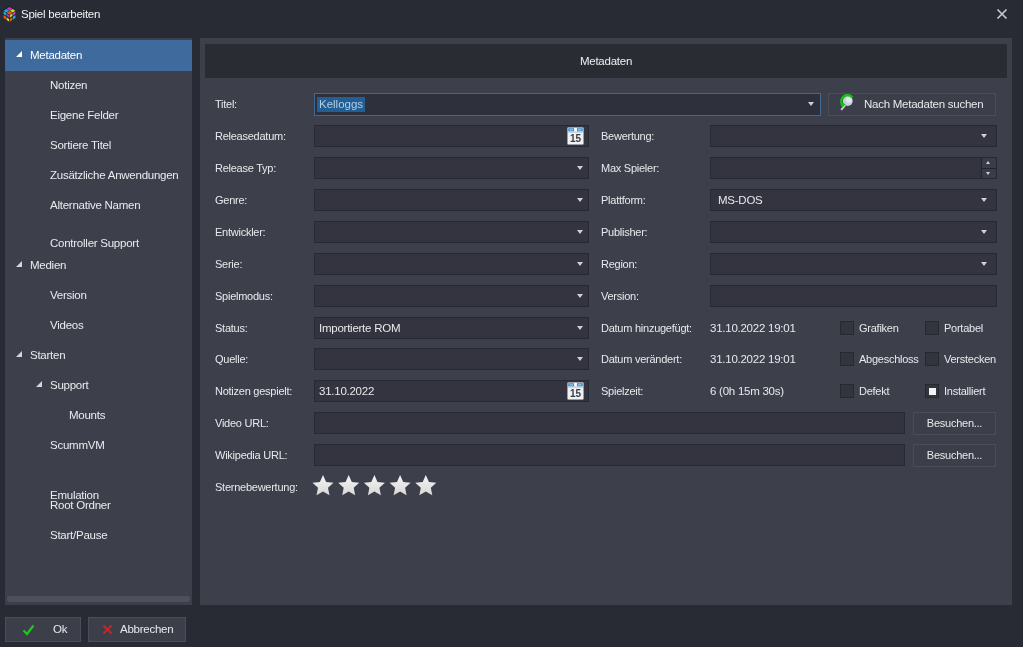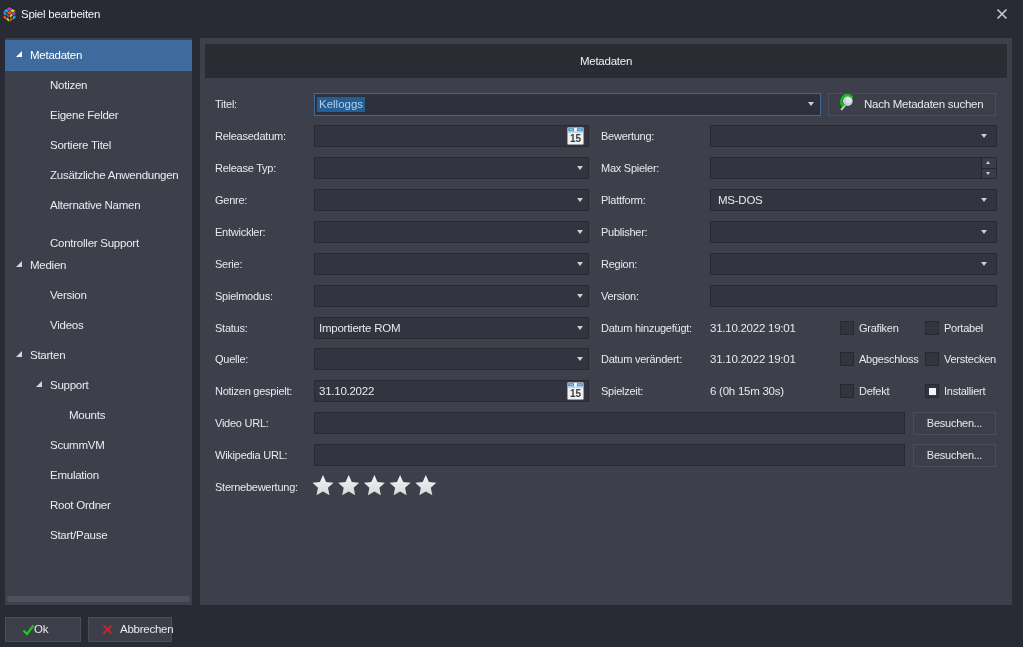--- a/index.html
+++ b/index.html
@@ -58,21 +58,21 @@
 <svg class="abs" style="left:16px;top:351px" width="6" height="6" viewBox="0 0 6 6">
     <polygon points="6,0 6,6 0,6" fill="#d4d6da"></polygon>
   </svg>
 <div class="tree" style="left:30px;top:340px">Starten</div>
 <svg class="abs" style="left:36px;top:381px" width="6" height="6" viewBox="0 0 6 6">
     <polygon points="6,0 6,6 0,6" fill="#d4d6da"></polygon>
   </svg>
 <div class="tree" style="left:50px;top:370px">Support</div>
 <div class="tree" style="left:69px;top:400px">Mounts</div>
 <div class="tree" style="left:50px;top:430px">ScummVM</div>
-<div class="tree" style="left:50px;top:460px">Emulation</div>
+<div class="tree" style="left:50px;top:480px">Emulation</div>
 <div class="tree" style="left:50px;top:490px">Root Ordner</div>
 <div class="tree" style="left:50px;top:520px">Start/Pause</div>
 <div class="abs" style="left:7px;top:596px;width:183px;height:6px;background:#4d515c;border-radius:3px"></div>
 
 <div class="abs" style="left:200px;top:38px;width:812px;height:567px;background:#3d404b"></div>
 <div class="abs" style="left:205px;top:44px;width:802px;height:34px;background:#2a2c34;font-size:11.5px;letter-spacing:-0.25px;line-height:34px;text-align:center;color:#edeff1">Metadaten</div>
 
 <div class="lbl" style="left:215px;top:93px">Titel:</div>
 <div class="box" style="left:314px;top:93px;width:507px;height:23px;background:#2e303b;border:1px solid #3f6897"></div>
 <div class="abs" style="left:317px;top:97px;background:#235e94;color:#b2cce4;font-size:11.5px;line-height:15px;padding:0 2px">Kelloggs</div>
@@ -200,20 +200,20 @@
   </defs>
   <g fill="url(#sg)">
     <polygon points="11,1 14.1,7.9 21.5,8.7 16,13.8 17.5,21.2 11,17.4 4.5,21.2 6,13.8 0.5,8.7 7.9,7.9"></polygon>
     <polygon points="36.7,1 39.8,7.9 47.2,8.7 41.7,13.8 43.2,21.2 36.7,17.4 30.2,21.2 31.7,13.8 26.2,8.7 33.6,7.9"></polygon>
     <polygon points="62.4,1 65.5,7.9 72.9,8.7 67.4,13.8 68.9,21.2 62.4,17.4 55.9,21.2 57.4,13.8 51.9,8.7 59.3,7.9"></polygon>
     <polygon points="88.1,1 91.2,7.9 98.6,8.7 93.1,13.8 94.6,21.2 88.1,17.4 81.6,21.2 83.1,13.8 77.6,8.7 85,7.9"></polygon>
     <polygon points="113.8,1 116.9,7.9 124.3,8.7 118.8,13.8 120.3,21.2 113.8,17.4 107.3,21.2 108.8,13.8 103.3,8.7 110.7,7.9"></polygon>
   </g>
 </svg>
 
-<div class="btn" style="left:5px;top:617px;width:76px;height:25px;line-height:23px;padding-left:28px;text-align:left">Ok</div>
+<div class="btn" style="left:5px;top:617px;width:76px;height:25px;line-height:23px;padding-left:47px;text-align:left">Ok</div>
 <svg class="abs" style="left:22px;top:624px" width="13" height="12" viewBox="0 0 13 12">
   <path d="M1.5 6.5 L5 10 L11.5 1.5" stroke="#21c421" stroke-width="2.2" fill="none"></path>
 </svg>
-<div class="btn" style="left:88px;top:617px;width:84px;height:25px;line-height:23px;padding-left:31px;text-align:left">Abbrechen</div>
+<div class="btn" style="left:88px;top:617px;width:98px;height:25px;line-height:23px;padding-left:31px;text-align:left">Abbrechen</div>
 <svg class="abs" style="left:102px;top:624px" width="11" height="11" viewBox="0 0 11 11">
   <path d="M1.5 1.5 L9.5 9.5 M9.5 1.5 L1.5 9.5" stroke="#cf2222" stroke-width="2"></path>
 </svg>
 
 </body></html>

